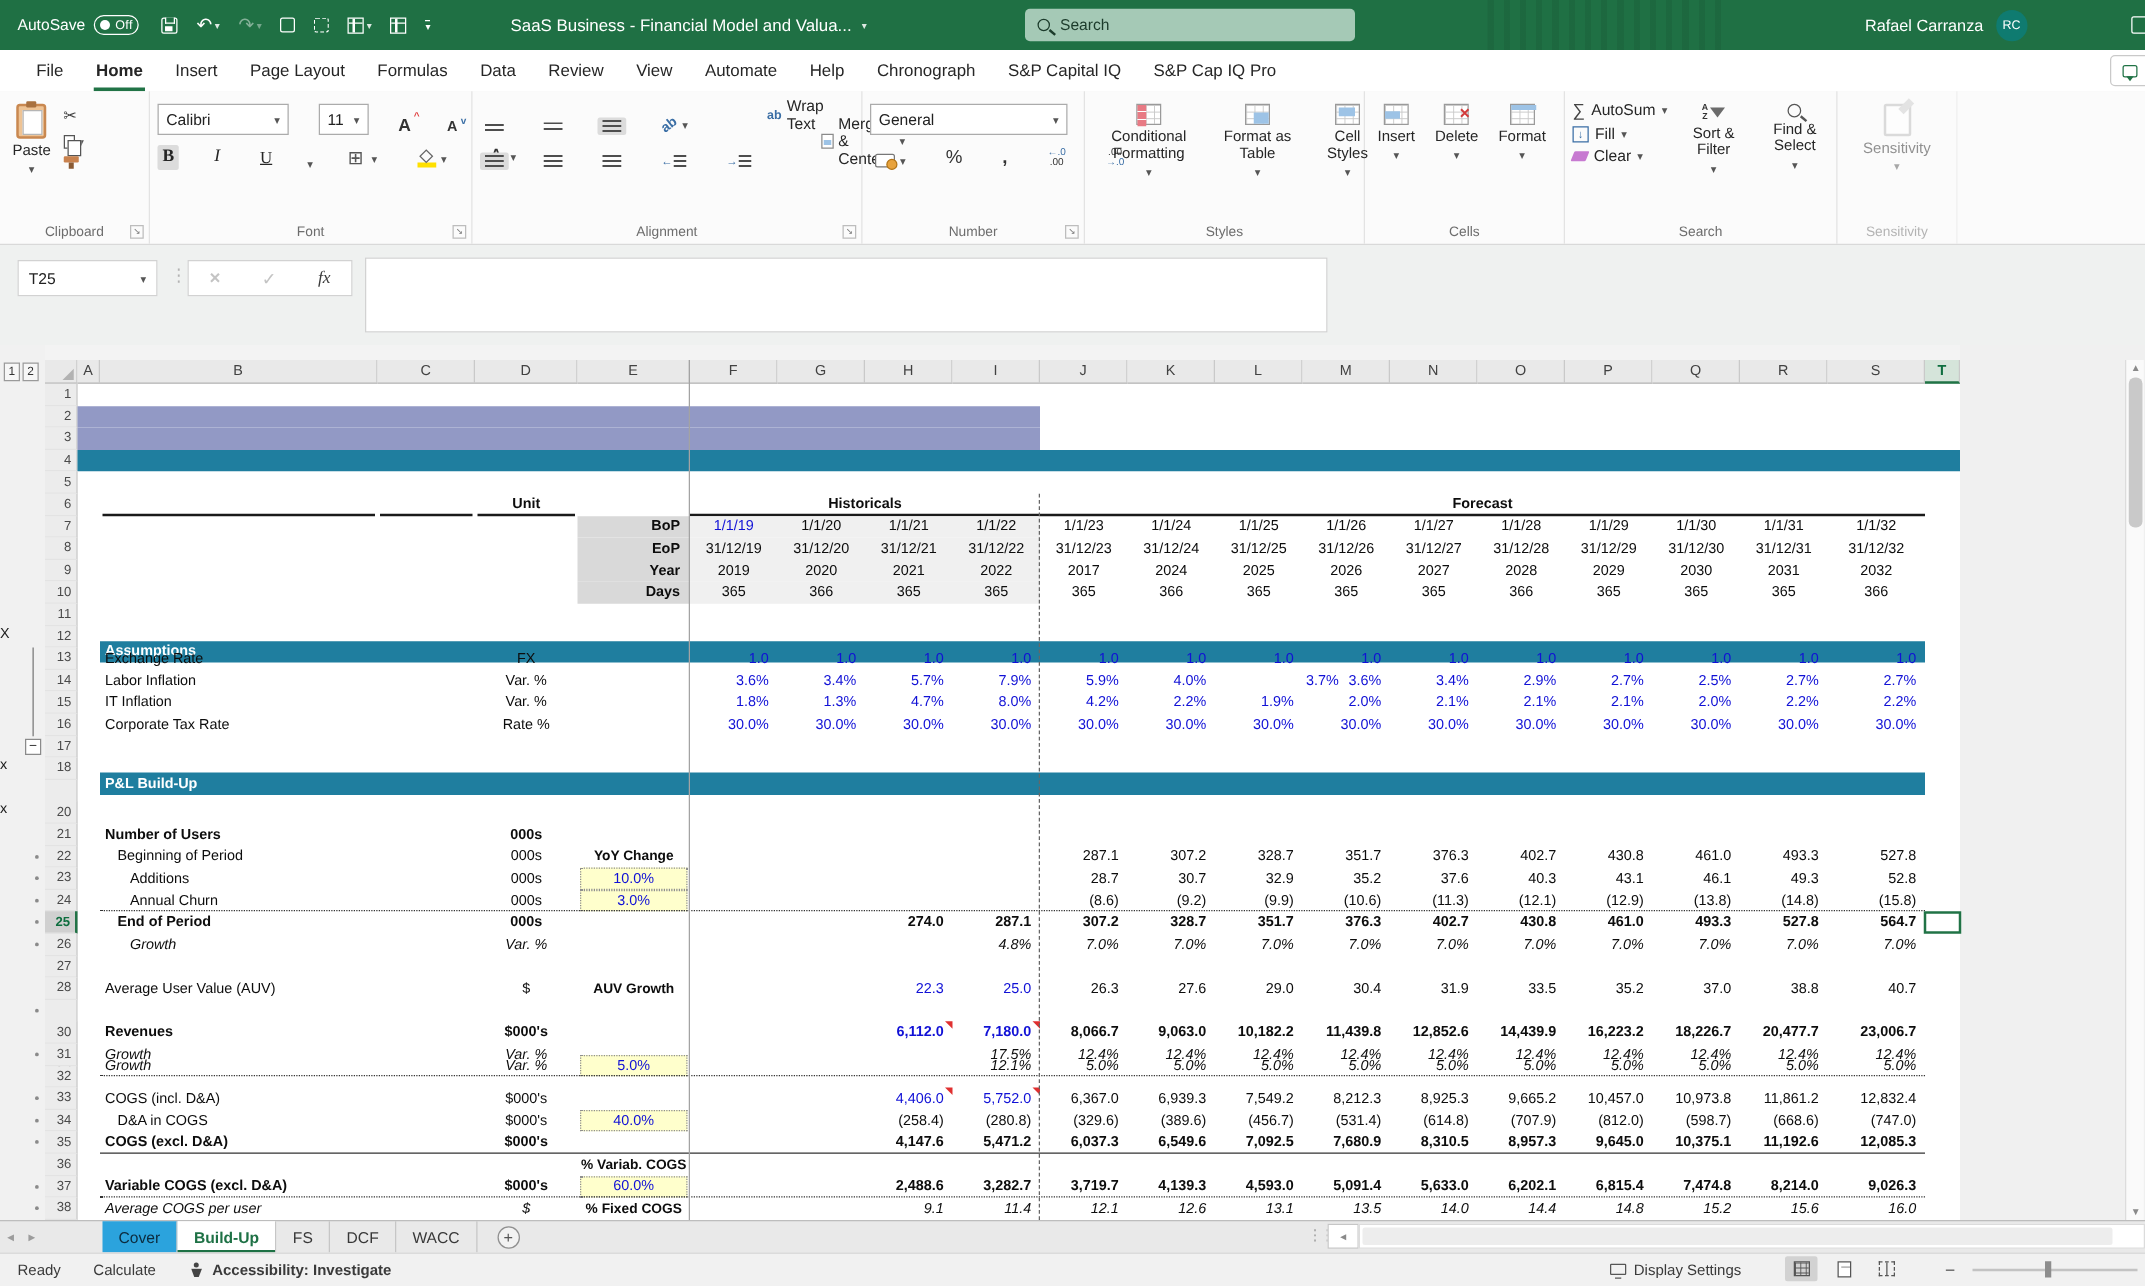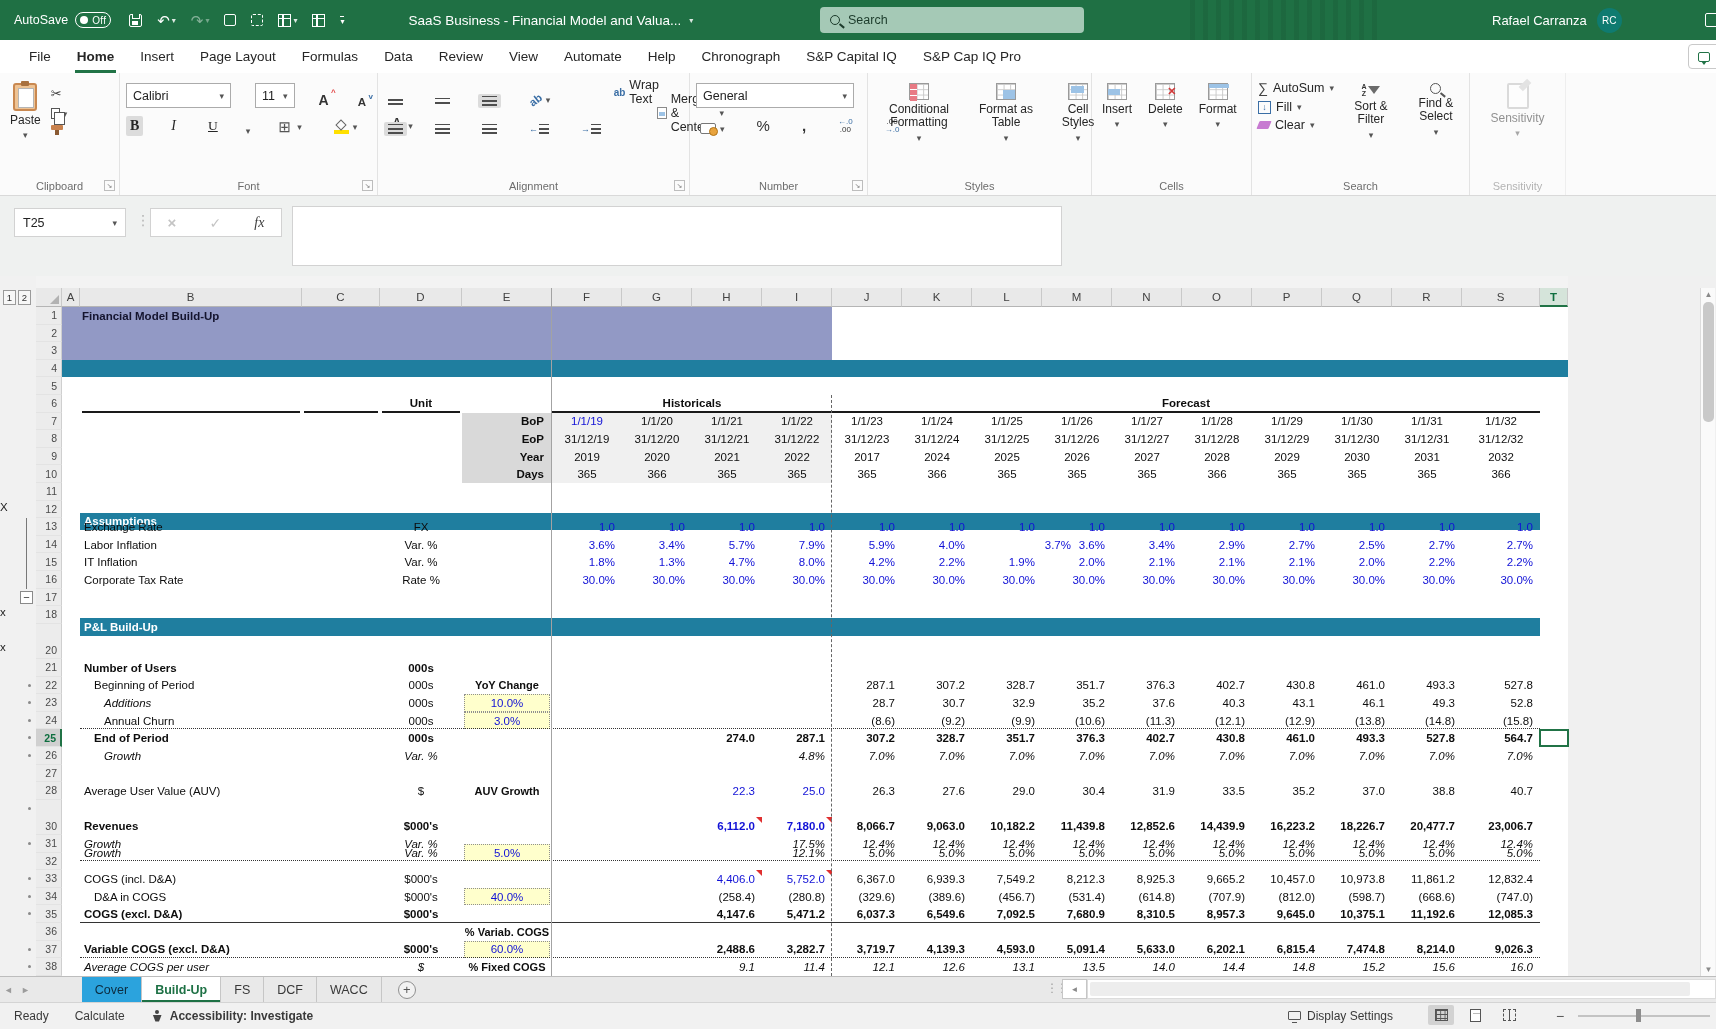--- a/index.html
+++ b/index.html
@@ -565,23 +565,20 @@
       <div class="ch" style="left: 1042px; width: 70px;">M</div>
       <div class="ch" style="left: 1112px; width: 70px;">N</div>
       <div class="ch" style="left: 1182px; width: 70px;">O</div>
       <div class="ch" style="left: 1252px; width: 70px;">P</div>
       <div class="ch" style="left: 1322px; width: 70px;">Q</div>
       <div class="ch" style="left: 1392px; width: 70px;">R</div>
       <div class="ch" style="left: 1462px; width: 78px;">S</div>
       <div class="ch selT" style="left: 1540px; width: 28px;">T</div>
       <div class="srow" style="top: 31px; height: 17.6px;">
         <div class="rnum">1</div>
-        <div class="band band-lav" style="left: 62px; width: 770px; padding-left: 20px;">
-          <span>Financial Model Build-Up</span>
-        </div>
       </div>
       <div class="srow" style="top: 48.6px; height: 17.6px;">
         <div class="rnum">2</div>
         <div class="band band-lav" style="left: 62px; width: 770px; padding-left: 20px;"></div>
       </div>
       <div class="srow" style="top: 66.2px; height: 17.6px;">
         <div class="rnum">3</div>
         <div class="band band-lav" style="left: 62px; width: 770px; padding-left: 20px;"></div>
       </div>
       <div class="srow" style="top: 83.8px; height: 17.6px;">
@@ -791,21 +788,21 @@
         <div class="cell val" style="left: 1042px; width: 70px;">351.7</div>
         <div class="cell val" style="left: 1112px; width: 70px;">376.3</div>
         <div class="cell val" style="left: 1182px; width: 70px;">402.7</div>
         <div class="cell val" style="left: 1252px; width: 70px;">430.8</div>
         <div class="cell val" style="left: 1322px; width: 70px;">461.0</div>
         <div class="cell val" style="left: 1392px; width: 70px;">493.3</div>
         <div class="cell val" style="left: 1462px; width: 78px;">527.8</div>
       </div>
       <div class="srow" style="top: 418.2px; height: 17.6px;">
         <div class="rnum">23</div>
-        <div class="cell lab" style="left: 80px; width: 222px; padding-left: 24px; font-style: italic;">Additions</div>
+        <div class="cell lab" style="left: 80px; width: 222px; padding-left: 24px;">Additions</div>
         <div class="cell unitc" style="left: 380px; width: 82px;">000s</div>
         <div class="cell einput" style="left: 464px; width: 86px;">10.0%</div>
         <div class="cell val" style="left: 832px; width: 70px;">28.7</div>
         <div class="cell val" style="left: 902px; width: 70px;">30.7</div>
         <div class="cell val" style="left: 972px; width: 70px;">32.9</div>
         <div class="cell val" style="left: 1042px; width: 70px;">35.2</div>
         <div class="cell val" style="left: 1112px; width: 70px;">37.6</div>
         <div class="cell val" style="left: 1182px; width: 70px;">40.3</div>
         <div class="cell val" style="left: 1252px; width: 70px;">43.1</div>
         <div class="cell val" style="left: 1322px; width: 70px;">46.1</div>

